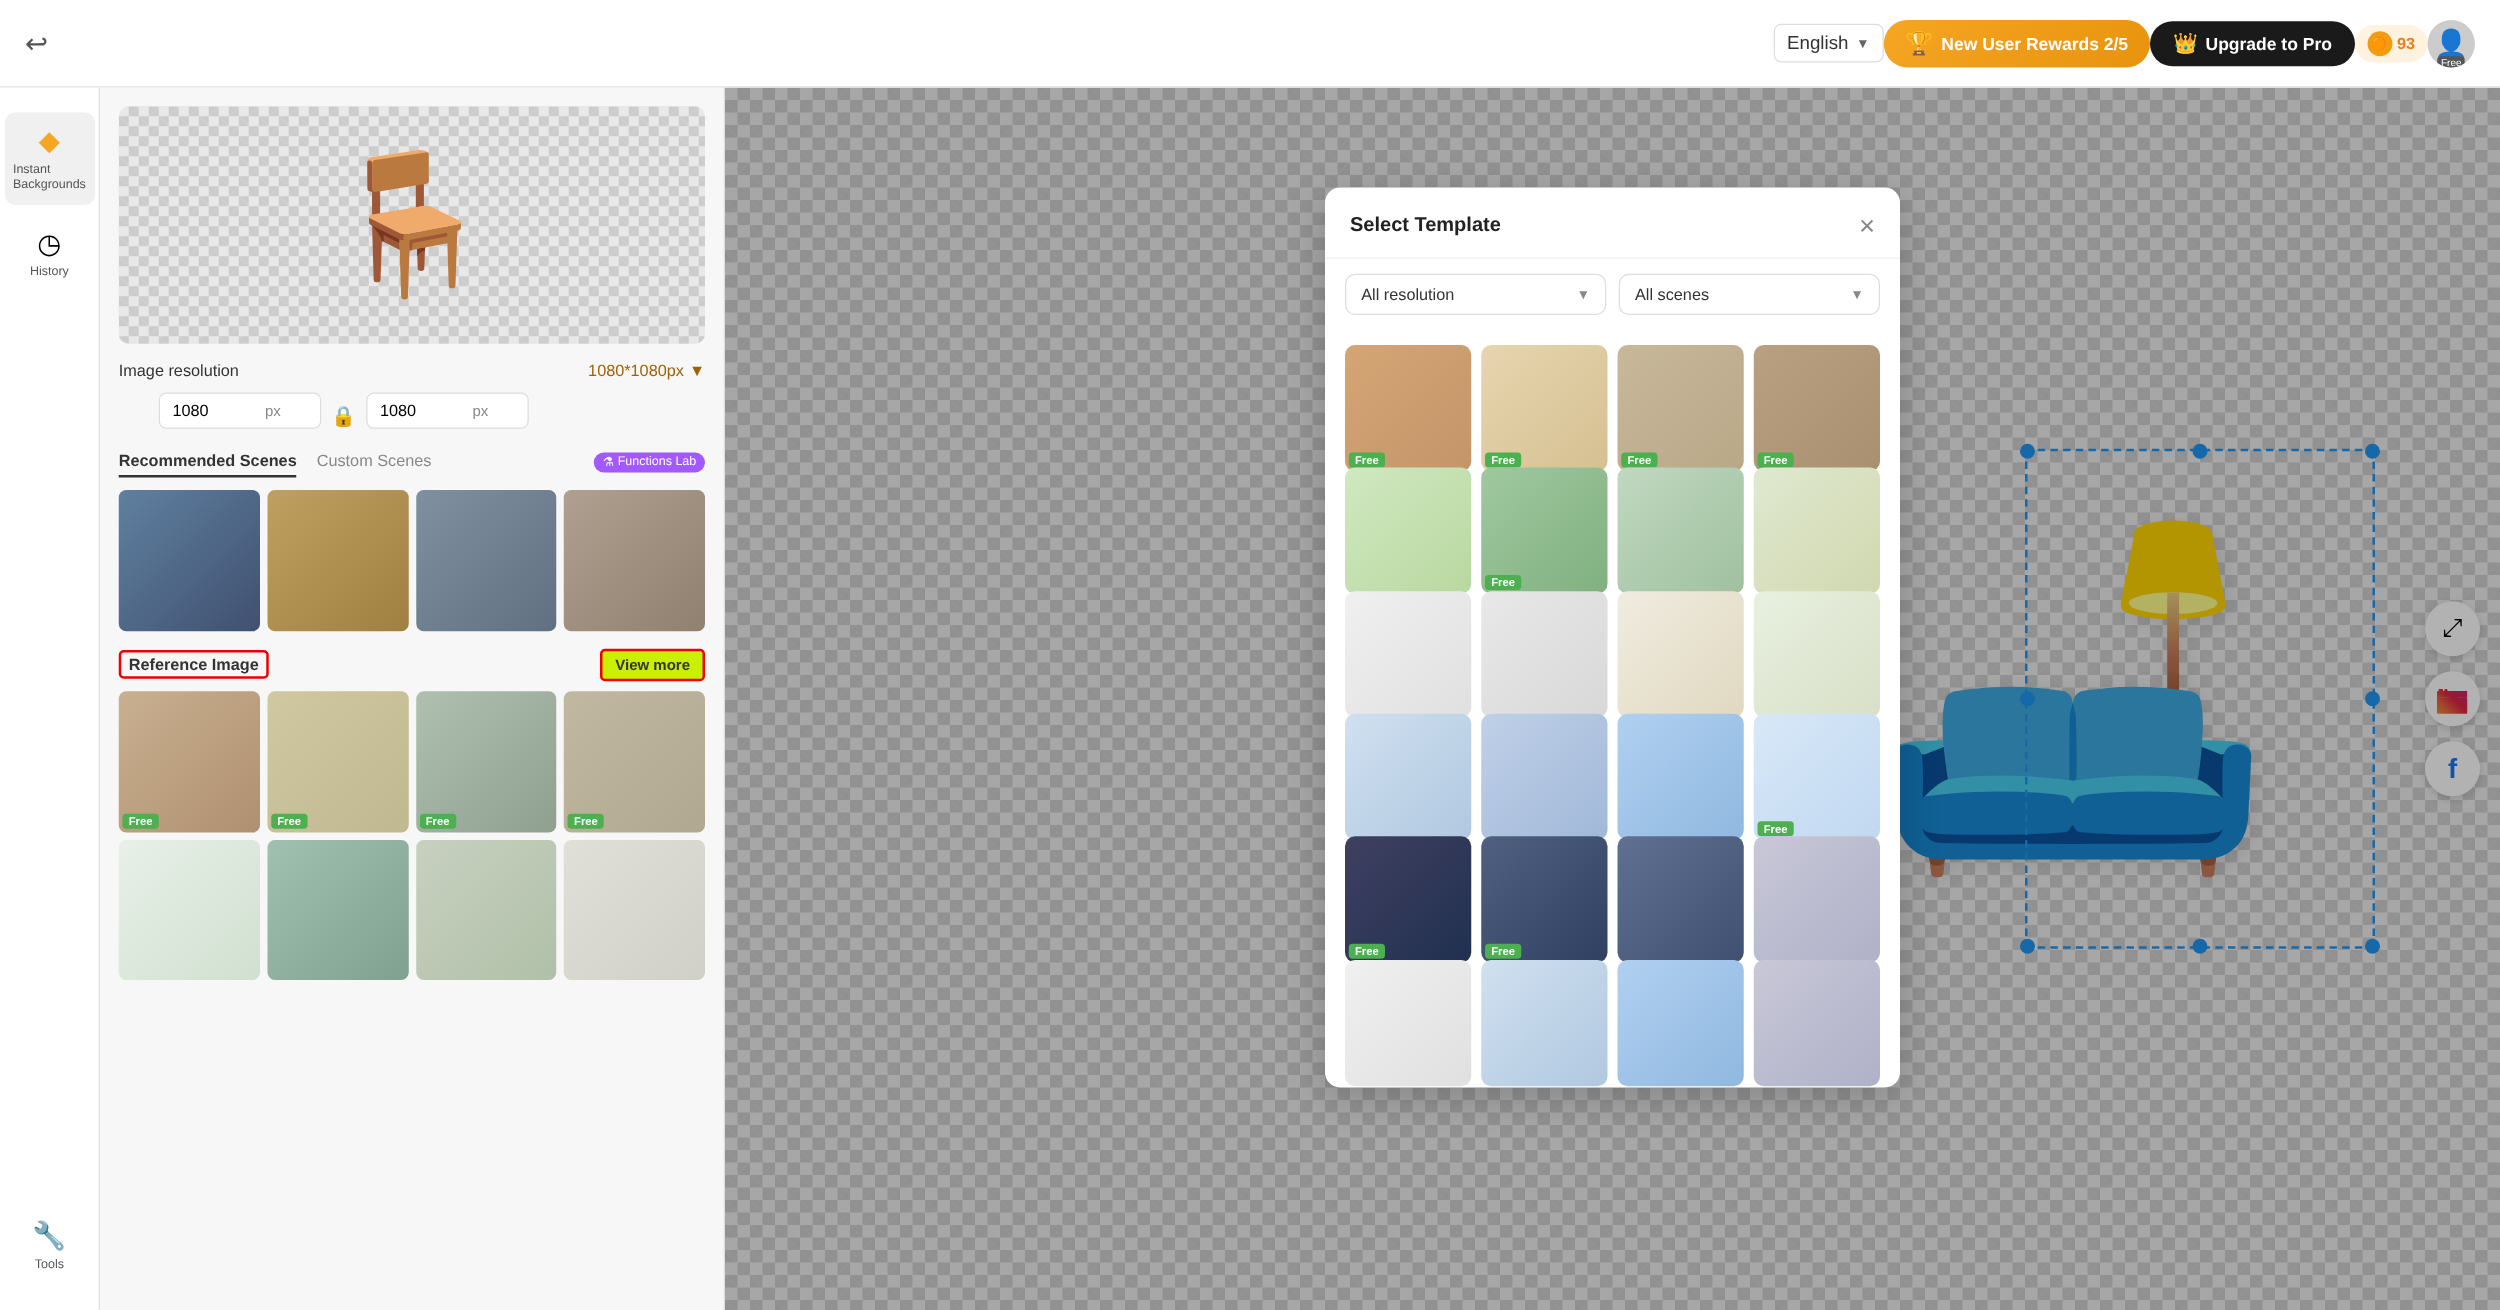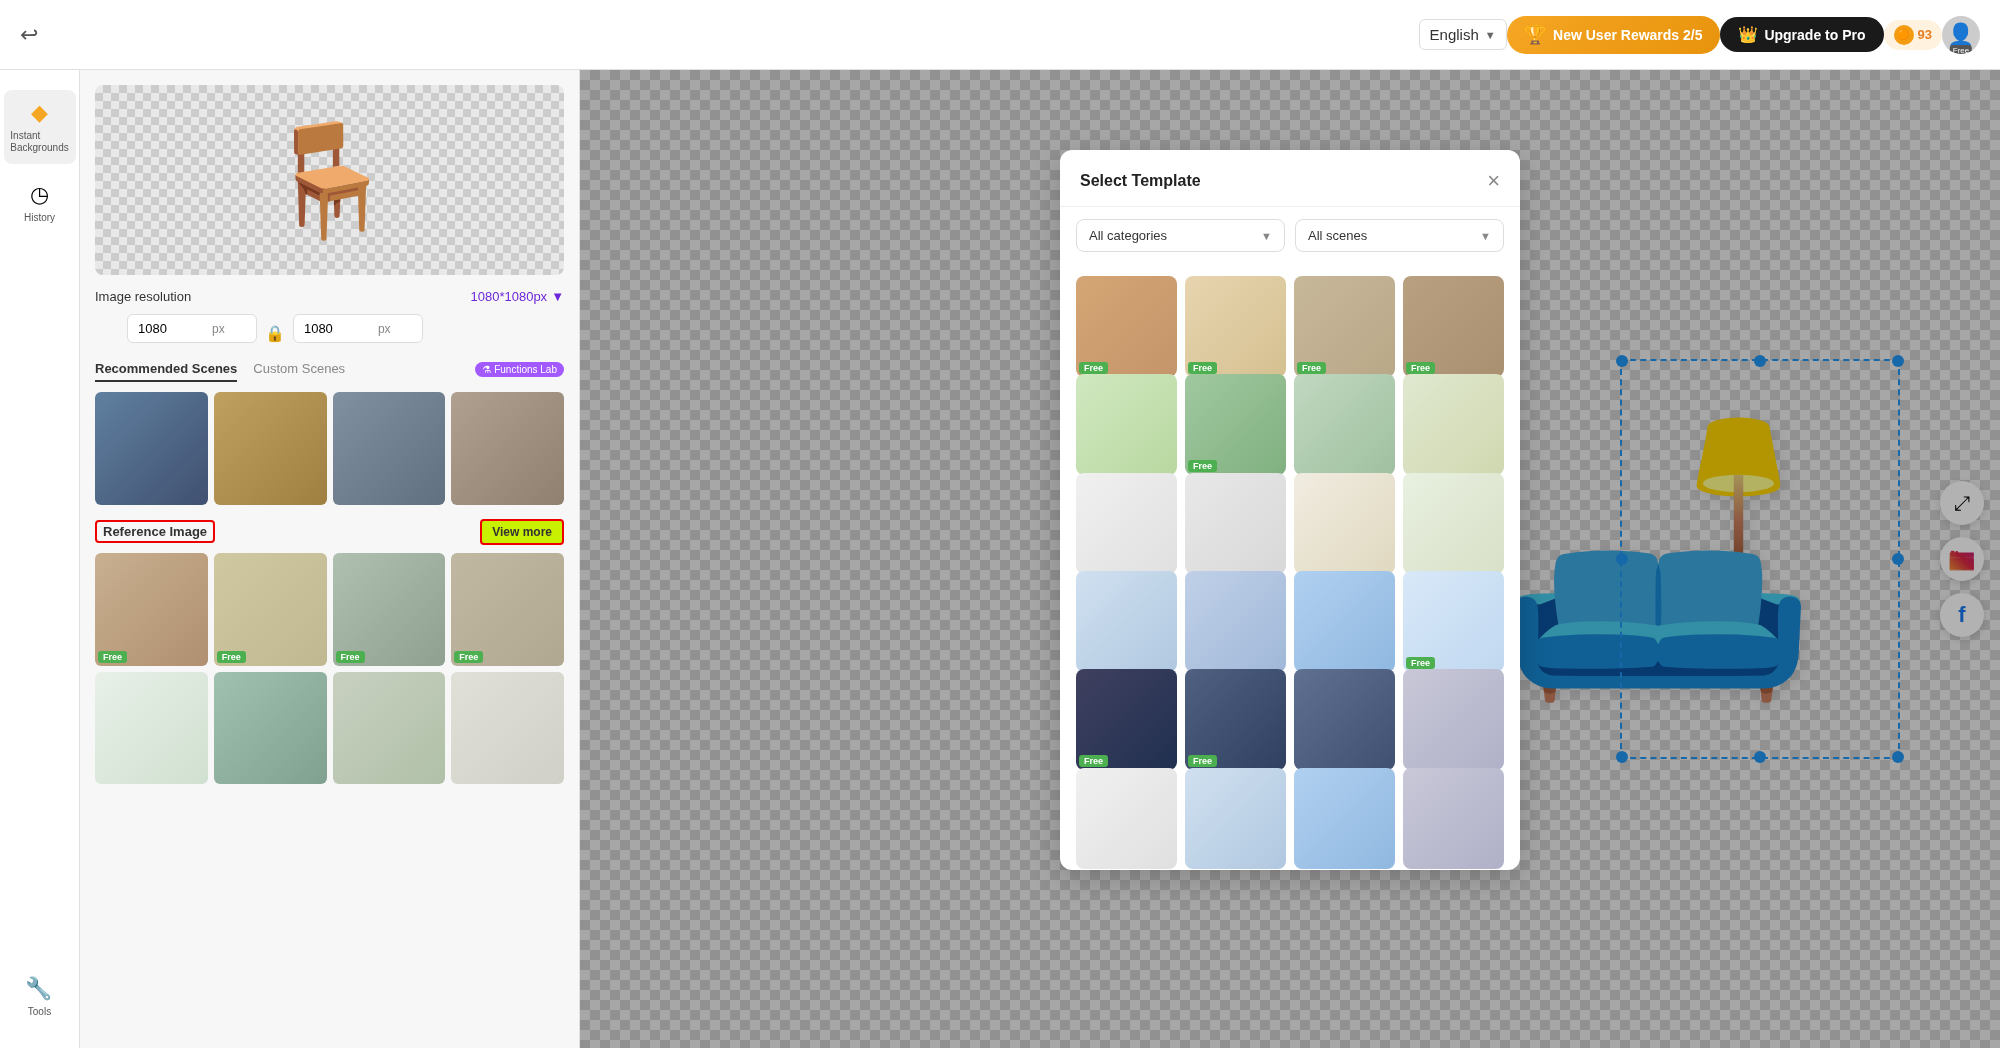--- a/index.html
+++ b/index.html
@@ -31,21 +31,21 @@
     .sidebar-icon { font-size: 22px; }
     .sidebar-label { font-size: 10px; color: #555; text-align: left; line-height: 1.2; }
 
     
     .left-panel { width: 500px; background: #f7f7f7; border-right: 1px solid #e0e0e0; display: flex; flex-direction: column; overflow: hidden; flex-shrink: 0; padding: 15px; }
     .product-preview { background: #e8e8e8; border-radius: 8px; height: 190px; display: flex; align-items: center; justify-content: center; margin-bottom: 14px; overflow: hidden; position: relative; }
     .checkerboard { width: 100%; height: 100%; background-image: linear-gradient(45deg, #ccc 25%, transparent 25%), linear-gradient(-45deg, #ccc 25%, transparent 25%), linear-gradient(45deg, transparent 75%, #ccc 75%), linear-gradient(-45deg, transparent 75%, #ccc 75%); background-size: 16px 16px; background-position: 0 0, 0 8px, 8px -8px, -8px 0; display: flex; align-items: center; justify-content: center; }
 
     .resolution-row { display: flex; align-items: center; justify-content: space-between; margin-bottom: 10px; }
     .resolution-label { font-size: 13px; color: #333; font-weight: 500; }
-    .resolution-value { font-size: 13px; color: #6d28d9; display: flex; align-items: center; gap: 4px; cursor: pointer; }
+    .resolution-value { font-size: 13px; color: #a16207; display: flex; align-items: center; gap: 4px; cursor: pointer; }
     .resolution-inputs { display: flex; align-items: flex-end; gap: 8px; margin-bottom: 14px; padding-left: 32px; }
     .res-input { border: 1px solid #ddd; border-radius: 6px; padding: 6px 10px; font-size: 13px; width: 130px; display: flex; align-items: center; gap: 4px; background: #fff; }
     .res-input input { border: none; outline: none; width: 70px; font-size: 13px; }
     .res-unit { color: #888; font-size: 12px; }
     .lock-icon { font-size: 16px; color: #888; }
 
     .tabs-row { display: flex; align-items: center; justify-content: space-between; margin-bottom: 10px; }
     .tab-btn { font-size: 13px; font-weight: 600; color: #333; cursor: pointer; padding: 4px 0; border-bottom: 2px solid transparent; }
     .tab-btn.active { border-bottom: 2px solid #333; }
     .tab-btn.inactive { color: #888; font-weight: 400; }
@@ -305,21 +305,21 @@
 
     <div class="modal-overlay">
       <div class="modal">
         <div class="modal-header">
           <span class="modal-title">Select Template</span>
           <button class="modal-close">×</button>
         </div>
 
         <div class="modal-filters">
           <div class="filter-select">
-            <span>All categories</span>
+            <span>All resolution</span>
             <span class="filter-arrow">▼</span>
           </div>
           <div class="filter-select">
             <span>All scenes</span>
             <span class="filter-arrow">▼</span>
           </div>
         </div>
 
         <div class="modal-grid">
 

